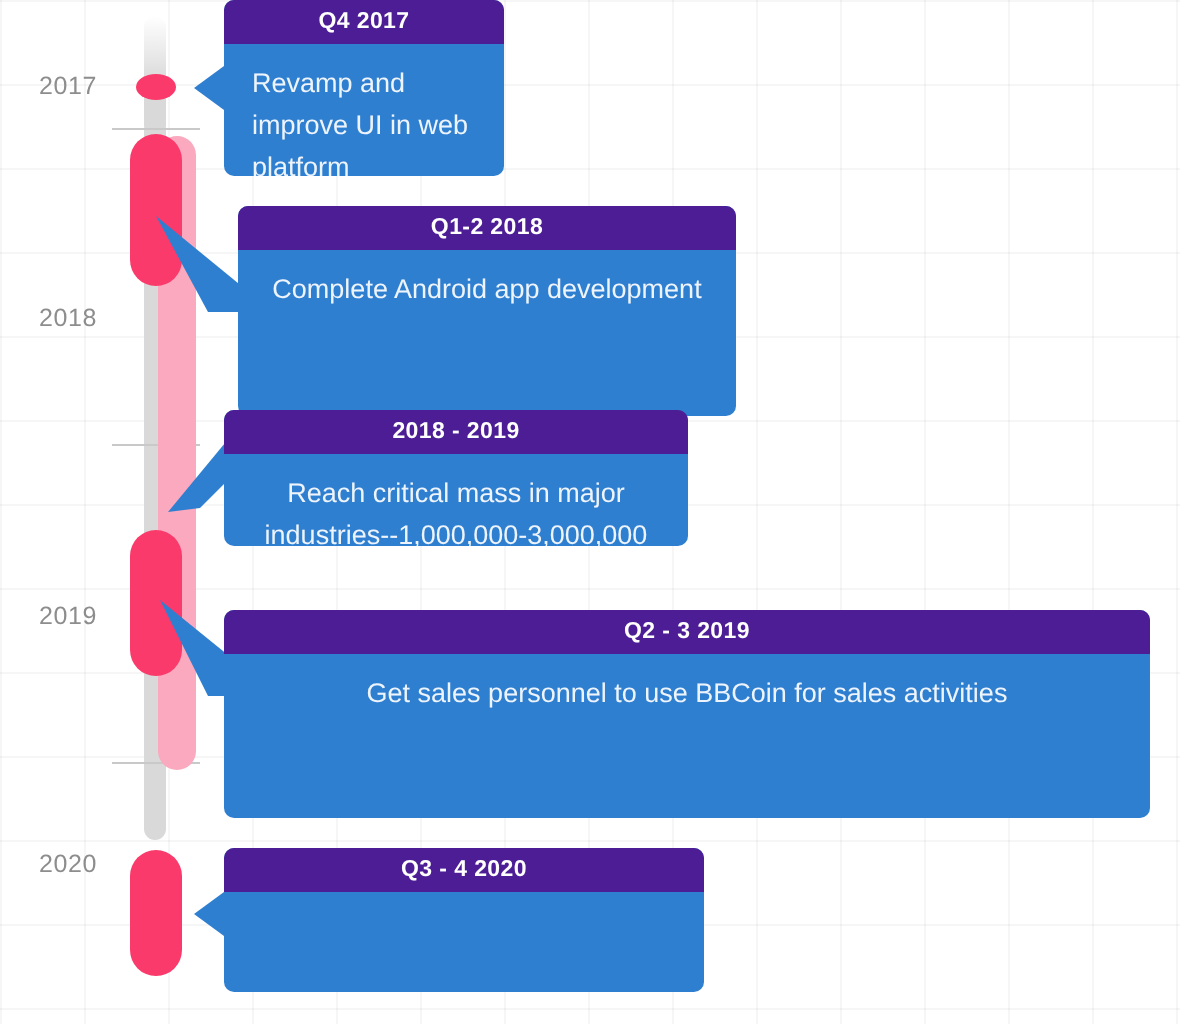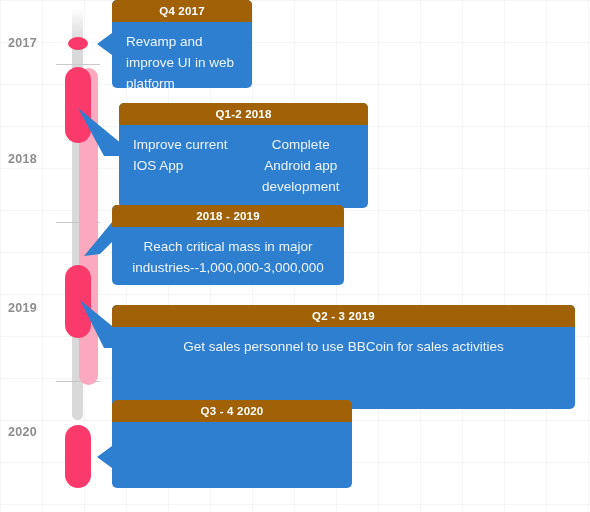--- a/index.html
+++ b/index.html
@@ -68,21 +68,21 @@
 
   
   .card {
     position: absolute;
     background: #2f7fd1;
     border-radius: 5px;
     box-sizing: border-box;
     overflow: hidden;
   }
   .card-header {
-    background: #a16207;
+    background: #4c1d95;
     color: #ffffff;
     font-size: 11.5px;
     font-weight: bold;
     text-align: center;
     letter-spacing: 0.2px;
     line-height: 22px;
     height: 22px;
   }
   .card-body {
     display: flex;
@@ -120,23 +120,23 @@
     border-top: 11px solid transparent;
     border-bottom: 11px solid transparent;
     border-right: 15px solid #2f7fd1;
   }
 
   
   .year {
     position: absolute;
     color: #8d8d8d;
     font-size: 12.5px;
-    font-weight: bold;
+    font-weight: normal;
     letter-spacing: 0.3px;
-    text-align: left;
+    text-align: center;
     width: 52px;
   }
 </style>
 </head>
 <body>
 
 <div id="stage">
 
   <div class="axis-track fade-top" style="top:8px; height:60px;"></div>
   <div class="axis-track" style="top:60px; height:360px;"></div>
@@ -176,36 +176,35 @@
   <div class="card" style="left:112px; top:0px; width:140px; height:88px;">
     <div class="card-header">Q4 2017</div>
     <div class="card-body single left-align">
       <div class="col col-left">Revamp and improve UI in web platform</div>
     </div>
   </div>
 
   <div class="card" style="left:119px; top:103px; width:249px; height:105px;">
     <div class="card-header">Q1-2 2018</div>
     <div class="card-body">
-      <div class="col col-left">Improve current IOS App</div>
       <div class="col">Complete Android app development</div>
     </div>
   </div>
 
-  <div class="card" style="left:112px; top:205px; width:232px; height:80px;">
+  <div class="card" style="left:112px; top:205px; width:232px; height:68px;">
     <div class="card-header">2018 - 2019</div>
     <div class="card-body single">
       <div class="col">Reach critical mass in major industries--1,000,000-3,000,000 users</div>
     </div>
   </div>
 
   <div class="card" style="left:112px; top:305px; width:463px; height:104px;">
     <div class="card-header">Q2 - 3 2019</div>
     <div class="card-body">
       <div class="col">Get sales personnel to use BBCoin for sales activities</div>
     </div>
   </div>
 
-  <div class="card" style="left:112px; top:400px; width:240px; height:88px;">
+  <div class="card" style="left:112px; top:424px; width:240px; height:72px;">
     <div class="card-header">Q3 - 4 2020</div>
   </div>
 
 </div>
 
 </body></html>

